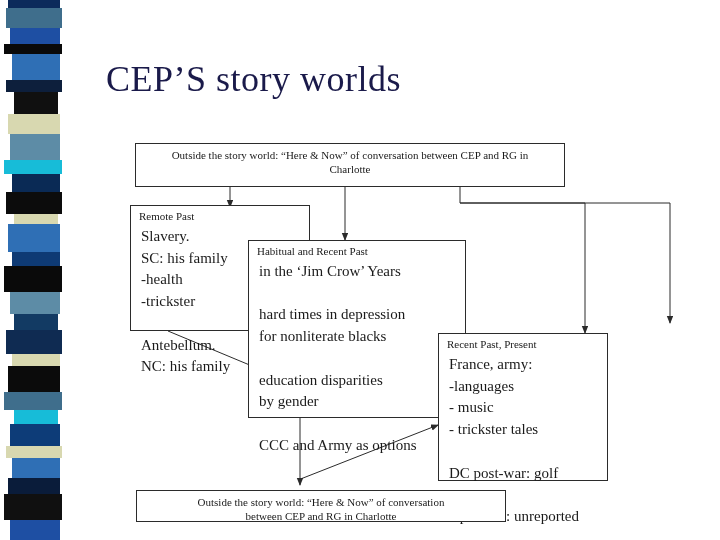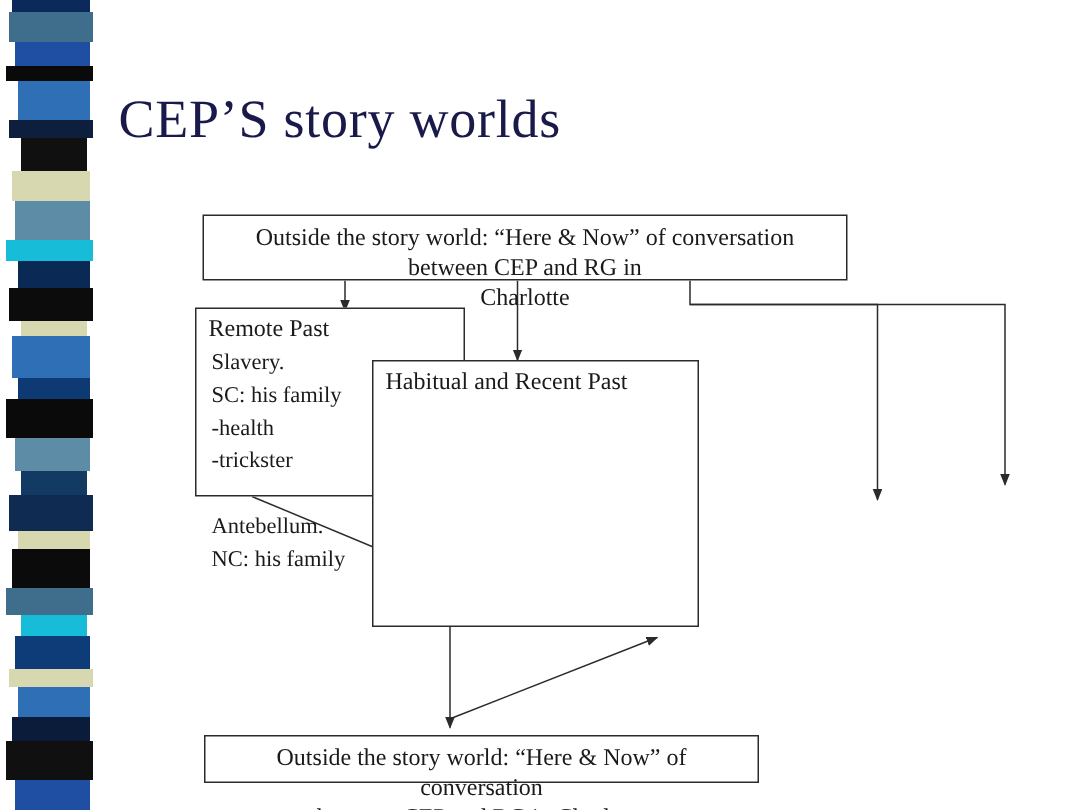--- a/index.html
+++ b/index.html
@@ -24,21 +24,21 @@
     height: 540px;
   }
   .ribbon-seg {
     position: absolute;
     left: 0;
   }
 
   
   #title {
     position: absolute;
-    left: 79px;
+    left: 106px;
     top: 58px;
     font-size: 36px;
     color: #1a1a4a;
     font-family: "Liberation Serif", serif;
     letter-spacing: 0.5px;
     white-space: nowrap;
     text-align: right;
   }
 
   
@@ -51,21 +51,21 @@
   }
   .box {
     position: absolute;
     border: 1px solid #2b2b2b;
     background: #ffffff;
     box-sizing: border-box;
     color: #1a1a1a;
     font-family: "Liberation Serif", serif;
   }
   .box .hdr {
-    font-size: 16px;
+    font-size: 11px;
     padding: 4px 8px 2px 8px;
     line-height: 1.25;
     white-space: pre-line;
   }
   .box .hdr.center {
     text-align: center;
     padding: 5px 10px;
   }
   .box .body {
     font-size: 15px;
@@ -156,21 +156,41 @@
   SC: his family
    -health
    -trickster
 
 Antebellum.
   NC: his family</div>
   </div>
 
   <div class="box" style="left:128px; top:105px; width:218px; height:178px;">
     <div class="hdr">Habitual and Recent Past</div>
+    <div class="body">in the ‘Jim Crow’ Years
+
+hard times in depression
+  for nonliterate blacks
+
+education disparities
+  by gender
+
+CCC and Army as options</div>
   </div>
 
+  <div class="box" style="left:318px; top:198px; width:170px; height:148px;">
+    <div class="hdr">Recent Past, Present</div>
+    <div class="body">France, army:
+ -languages
+ - music
+ - trickster tales
+
+DC post-war: golf
+
+Up North: unreported</div>
+  </div>
 
   <div class="box" style="left:16px; top:355px; width:370px; height:32px;">
     <div class="hdr center">Outside the story world: “Here &amp; Now” of conversation
 between CEP and RG in Charlotte</div>
   </div>
 
 </div>
 
 </body></html>

